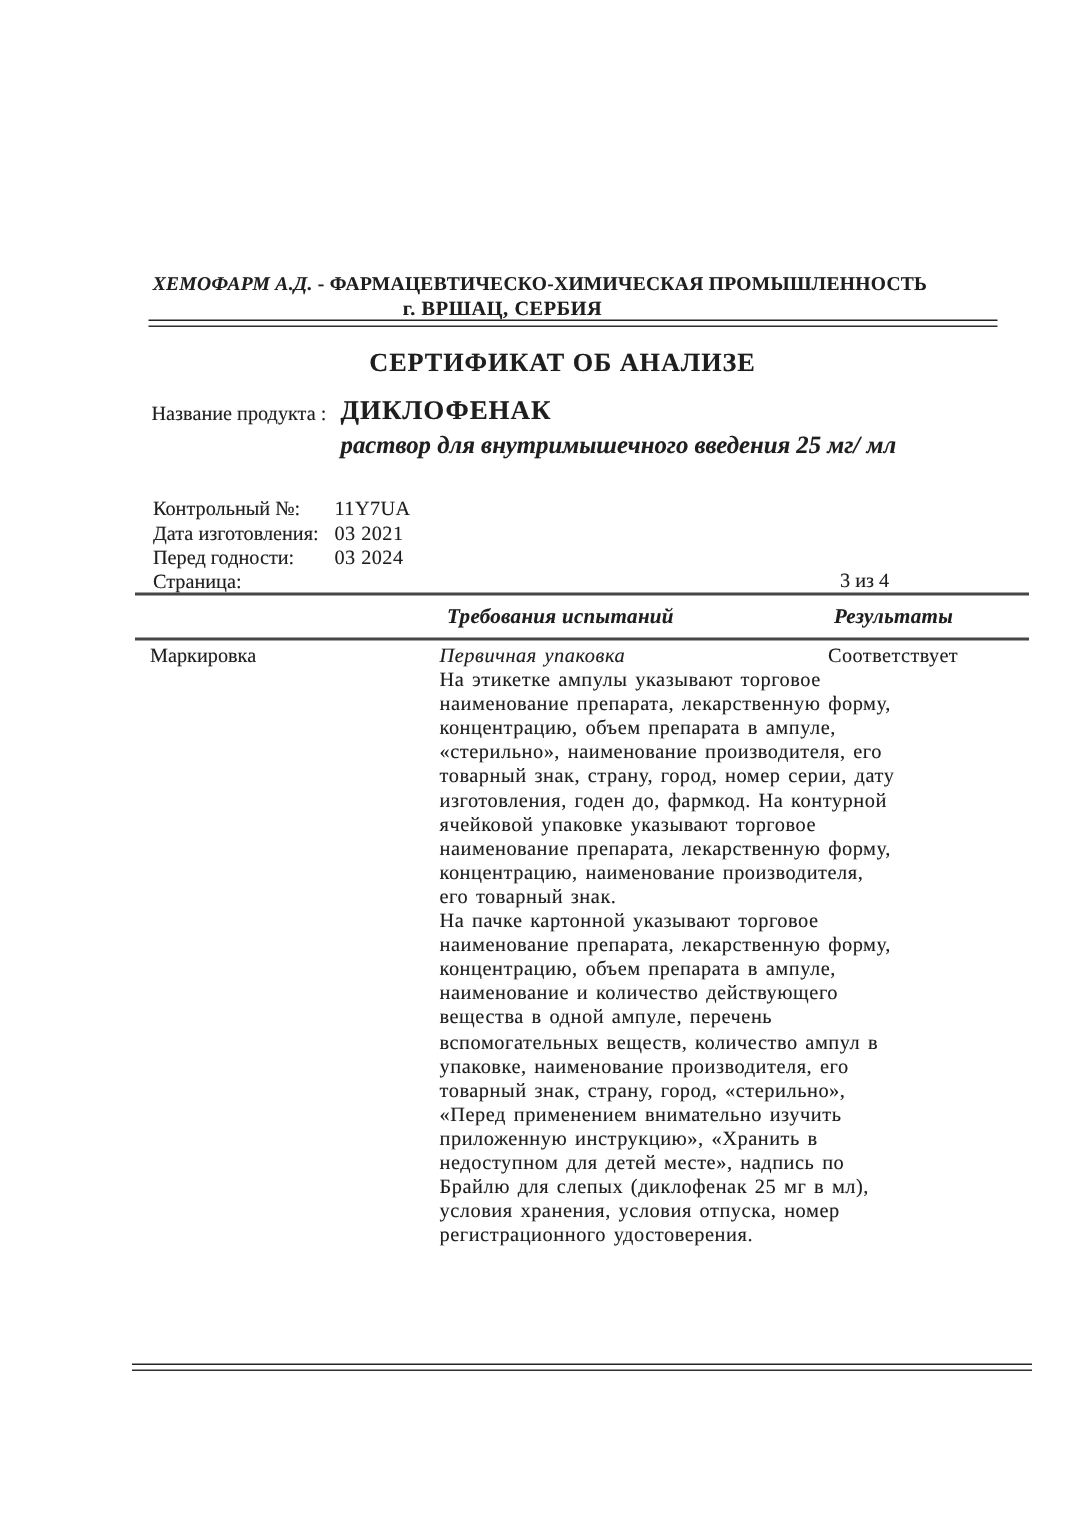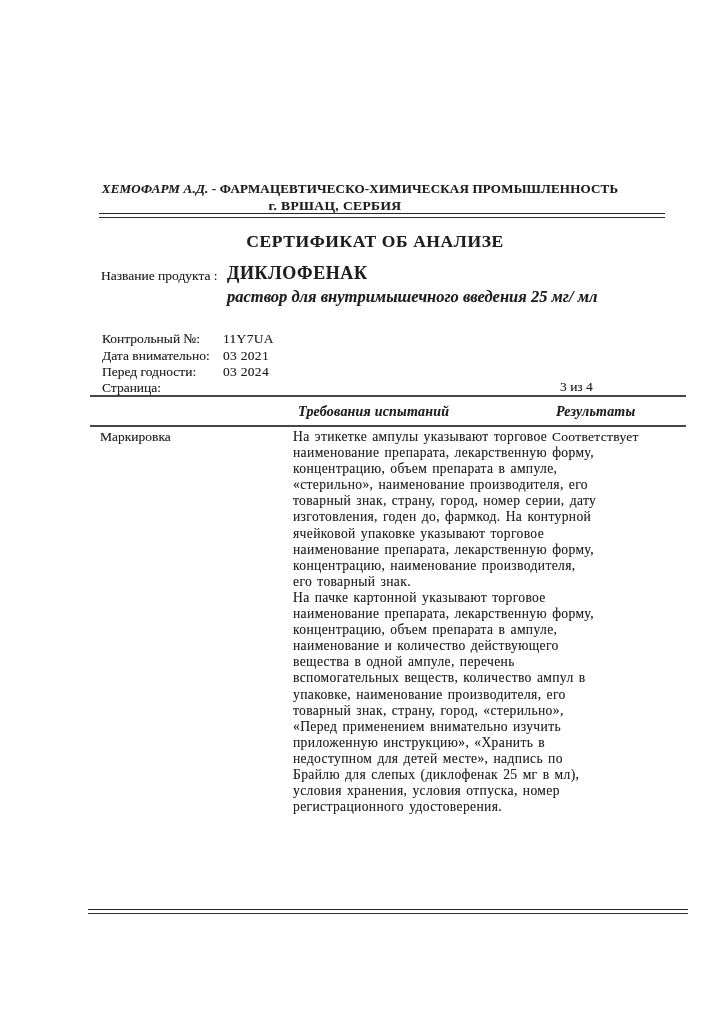--- a/index.html
+++ b/index.html
@@ -106,38 +106,39 @@
 
   <div class="abs doc-title">СЕРТИФИКАТ ОБ АНАЛИЗЕ</div>
 
   <div class="abs product-label">Название продукта :</div>
   <div class="abs product-name">ДИКЛОФЕНАК</div>
   <div class="abs product-form">раствор для внутримышечного введения 25 мг/ мл</div>
 
   <div class="abs info-label row-y1">Контрольный №:</div>
   <div class="abs info-value row-y1">11Y7UA</div>
 
-  <div class="abs info-label row-y2">Дата внимательно:</div>
+  <div class="abs info-label row-y2">Дата изготовления:</div>
   <div class="abs info-value row-y2">03 2021</div>
 
   <div class="abs info-label row-y3">Перед годности:</div>
   <div class="abs info-value row-y3">03 2024</div>
 
   <div class="abs info-label row-y4">Страница:</div>
   <div class="abs page-number">3 из 4</div>
 
   <div class="abs rule-thin rule-pageinfo"></div>
 
   <div class="abs col-head head-requirements">Требования испытаний</div>
   <div class="abs col-head head-results">Результаты</div>
 
   <div class="abs rule-thin rule-tablehead"></div>
 
   <div class="abs cell-parameter">Маркировка</div>
   <div class="abs cell-requirements">
+      <div class="req-sub">Первичная упаковка</div>
       <div class="req-body">На этикетке ампулы указывают торговое наименование препарата, лекарственную форму, концентрацию, объем препарата в ампуле, «стерильно», наименование производителя, его товарный знак, страну, город, номер серии, дату изготовления, годен до, фармкод. На контурной ячейковой упаковке указывают торговое наименование препарата, лекарственную форму, концентрацию, наименование производителя, его товарный знак.</div>
       <div class="req-body">На пачке картонной указывают торговое наименование препарата, лекарственную форму, концентрацию, объем препарата в ампуле, наименование и количество действующего вещества в одной ампуле, перечень вспомогательных веществ, количество ампул в упаковке, наименование производителя, его товарный знак, страну, город, «стерильно», «Перед применением внимательно изучить приложенную инструкцию», «Хранить в недоступном для детей месте», надпись по Брайлю для слепых (диклофенак 25 мг в мл), условия хранения, условия отпуска, номер регистрационного удостоверения.</div>
     </div>
   <div class="abs cell-result">Соответствует</div>
 
   <div class="abs rule-double rule-bottom"></div>
 
 </div>
 
 </body></html>

